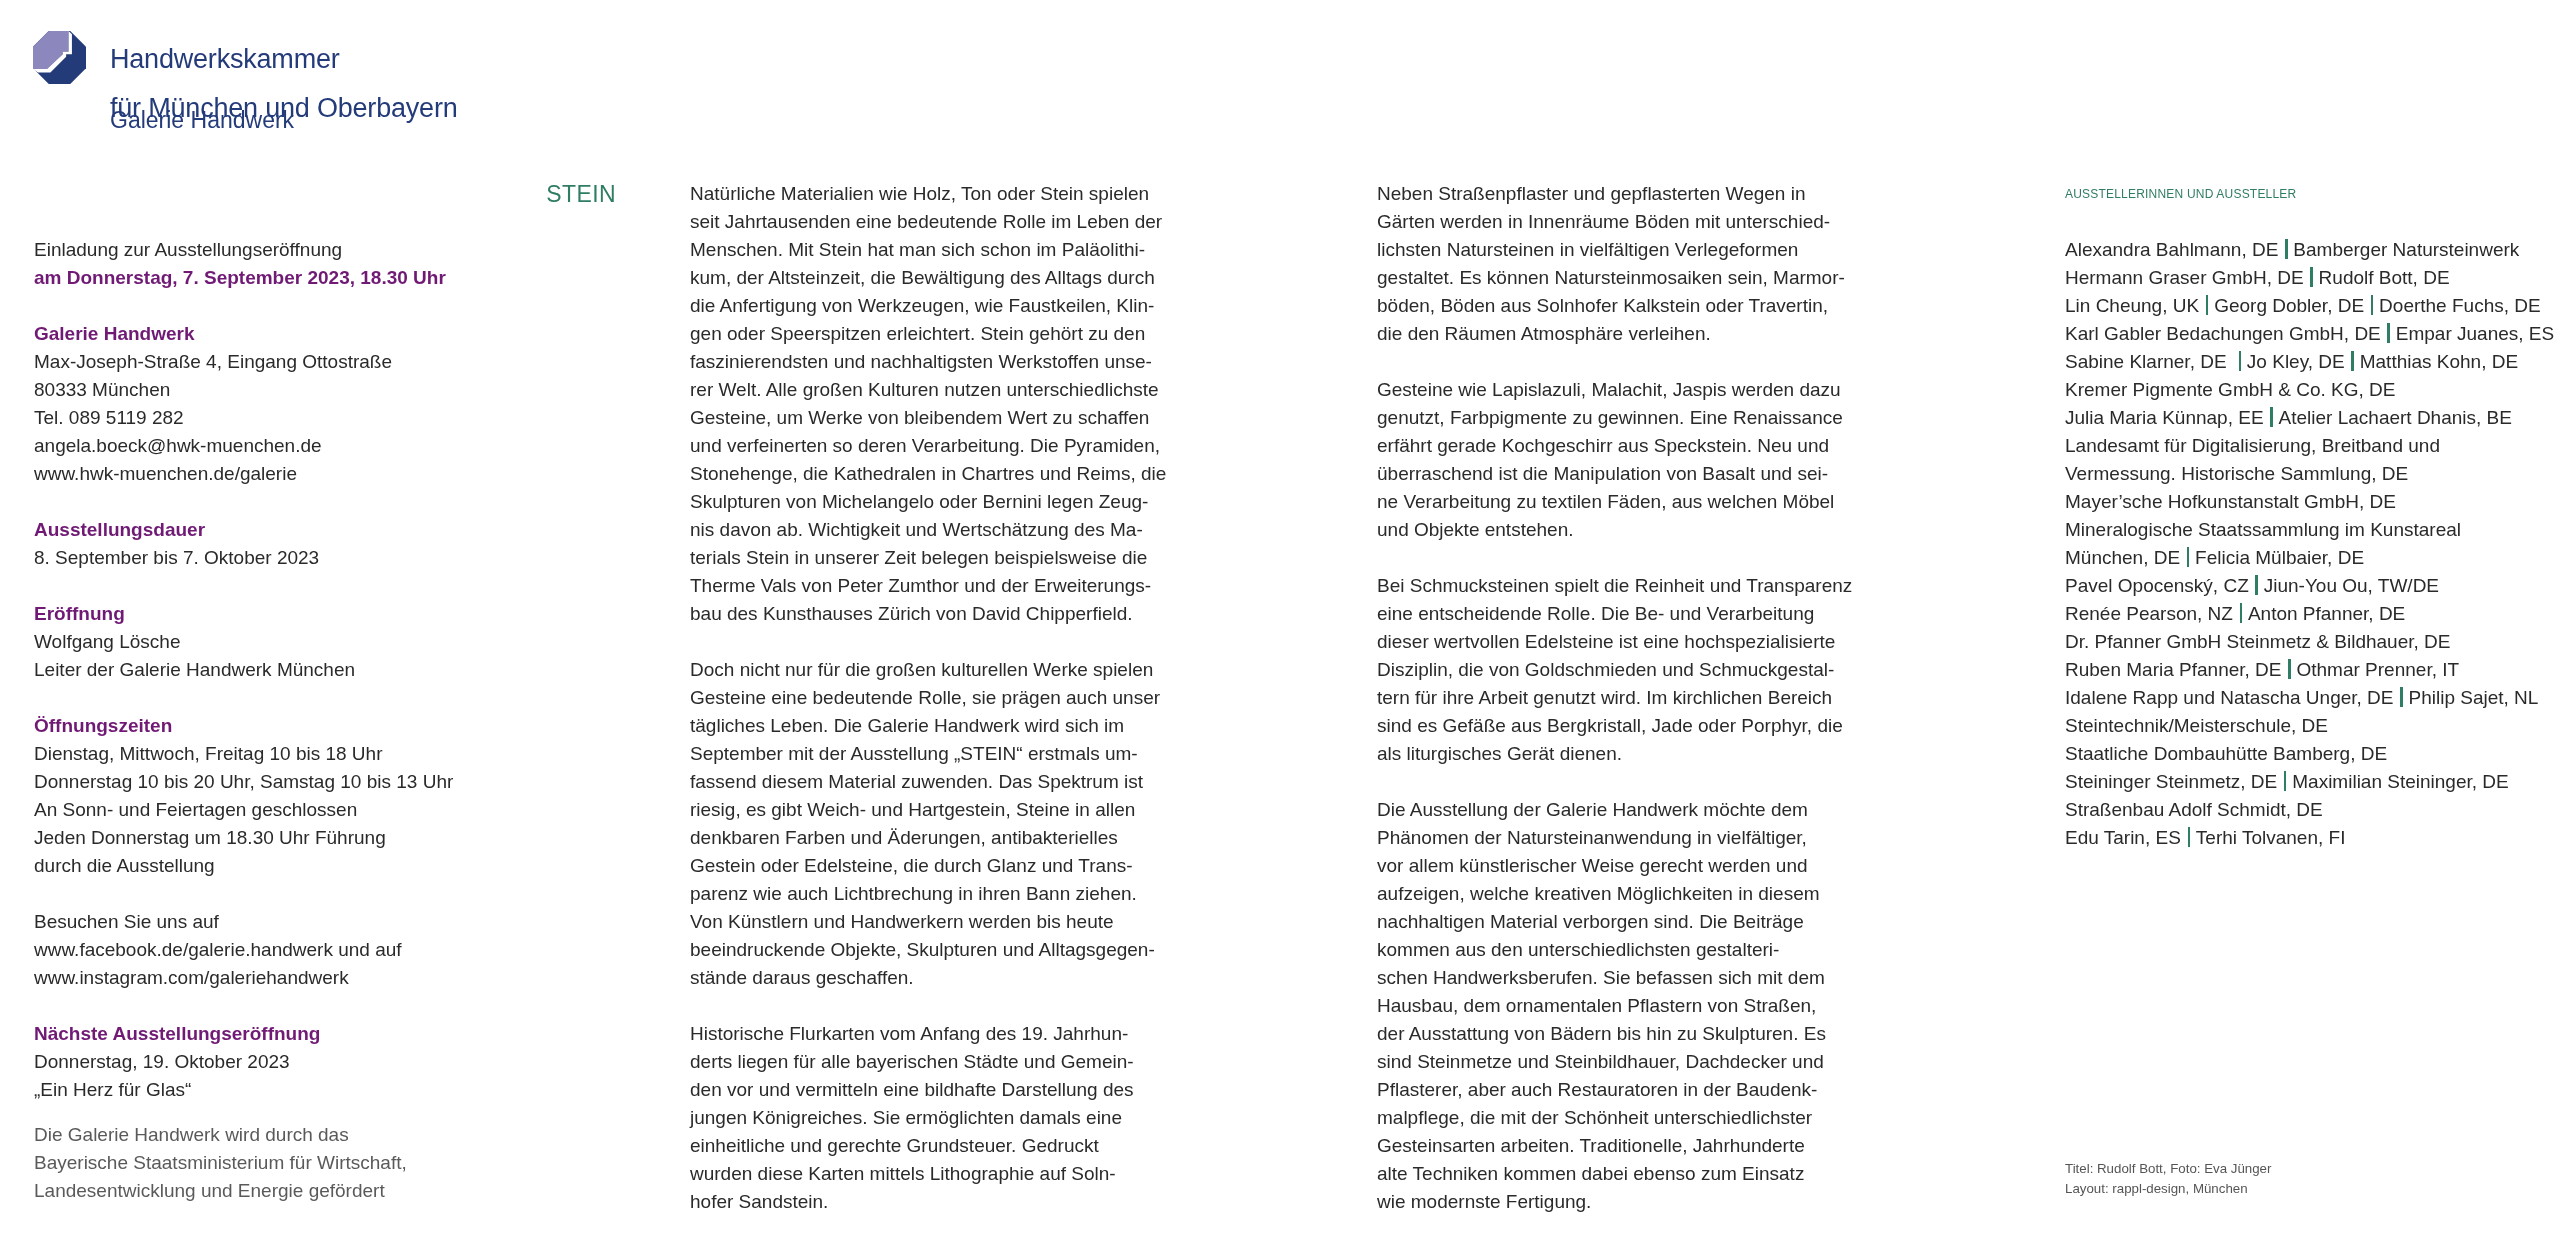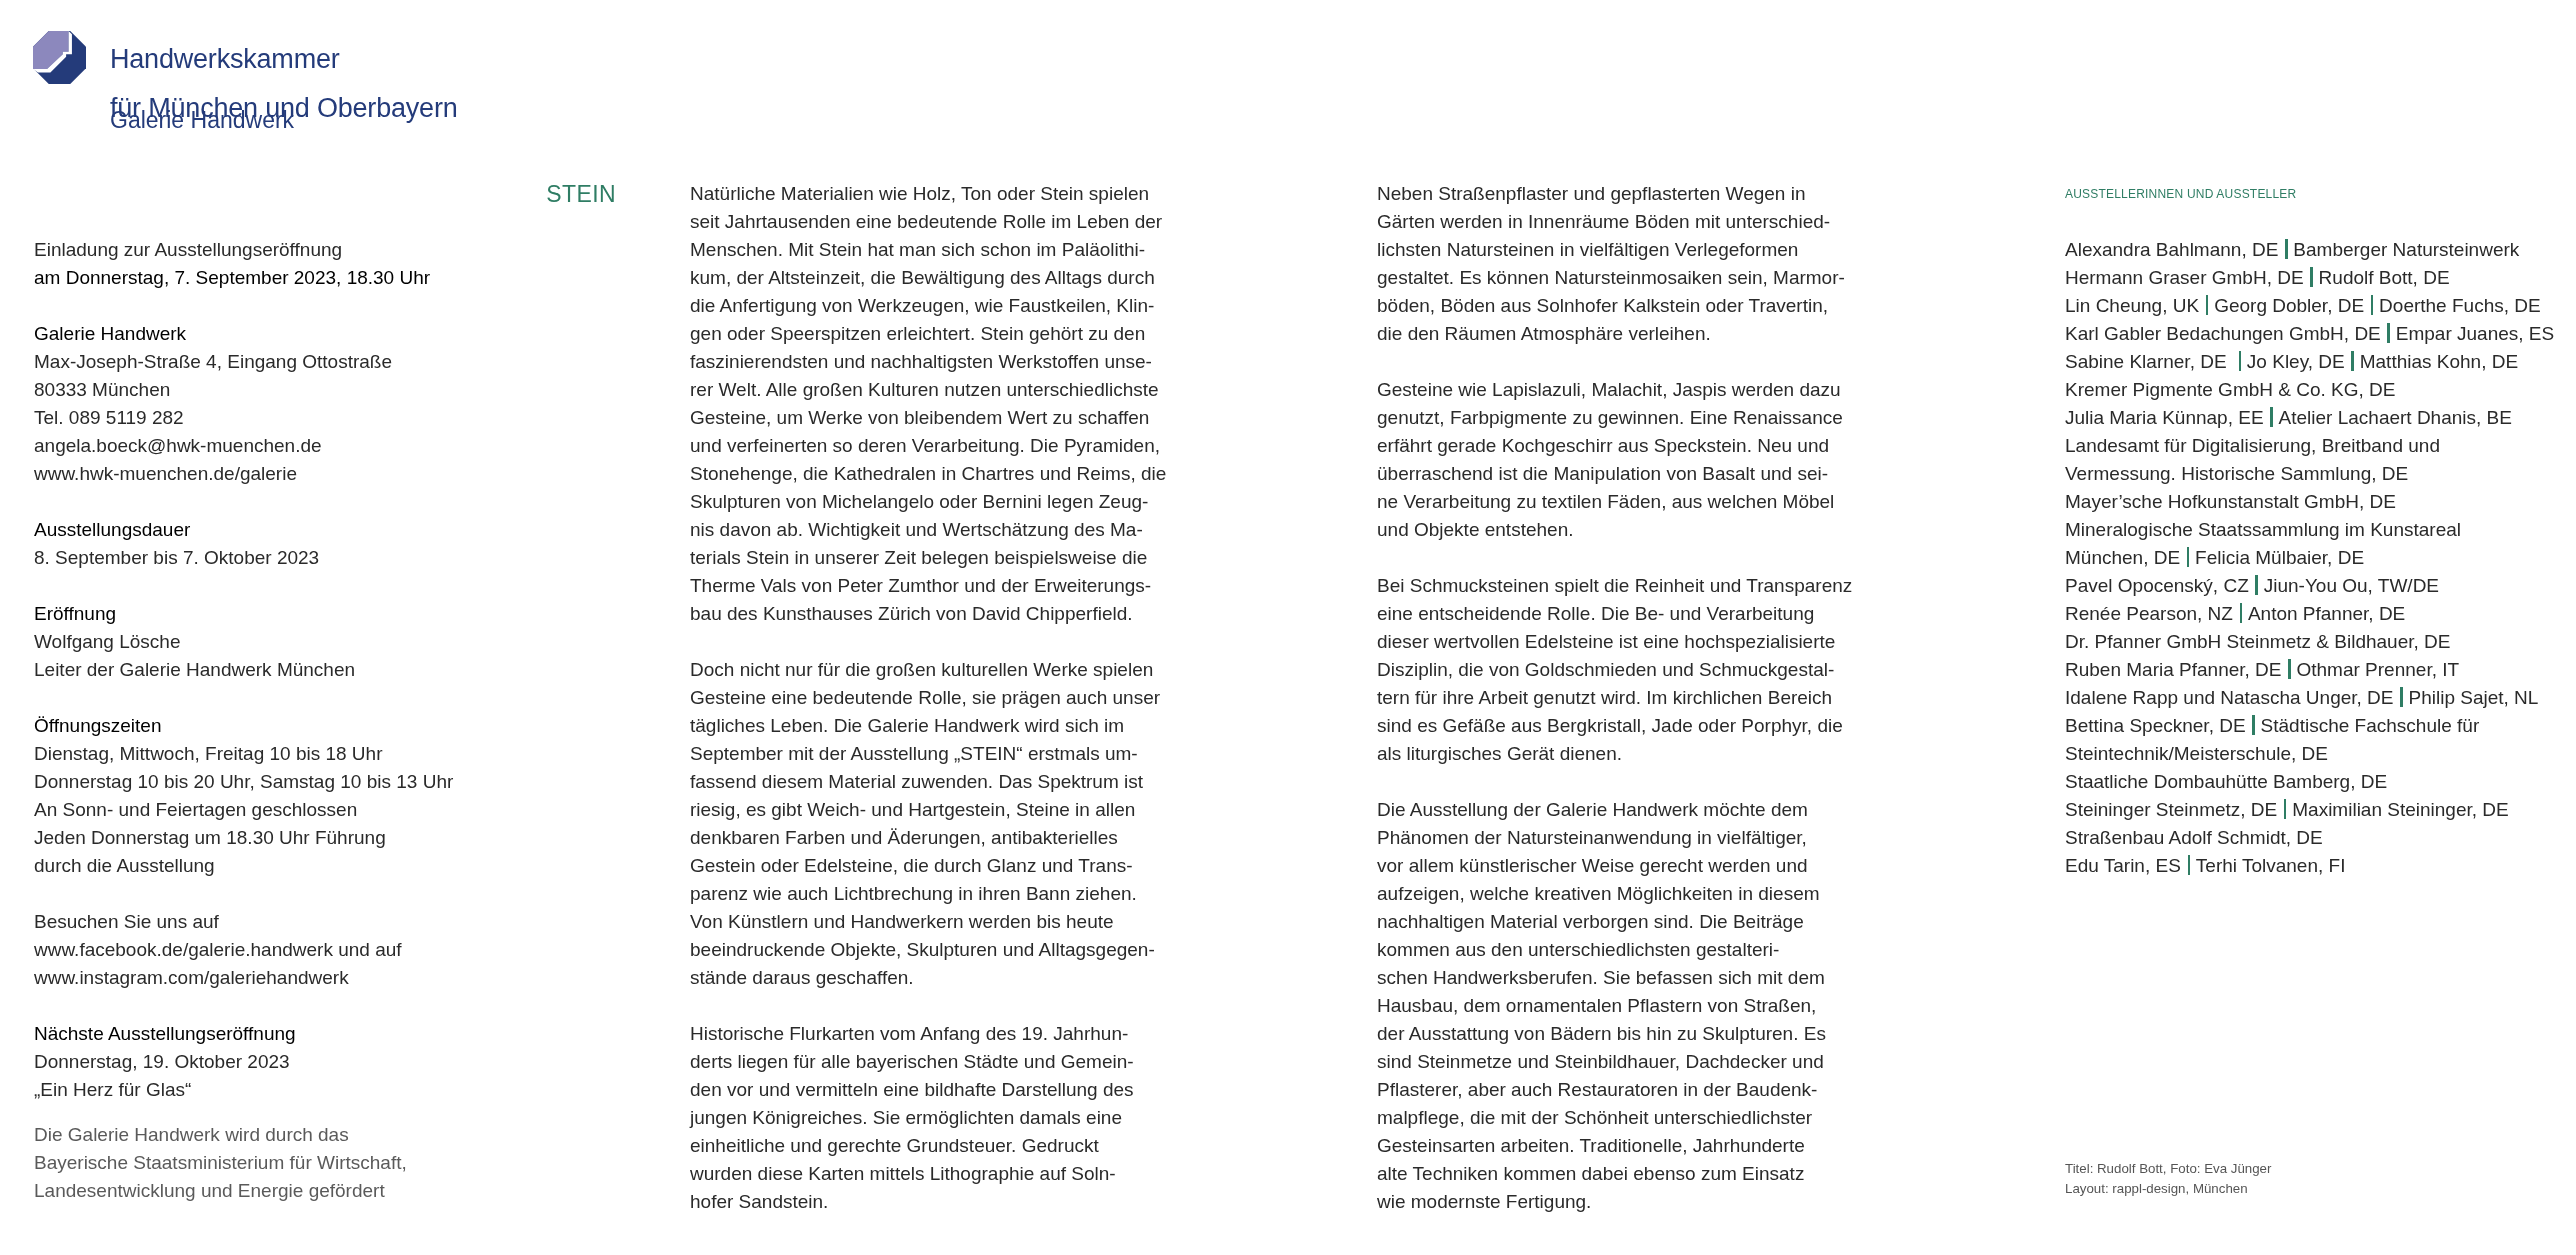--- a/index.html
+++ b/index.html
@@ -11,21 +11,21 @@
   .gallery { position:absolute; left:110px; top:106px; color:#243b7a; font-size:23px; line-height:28px; white-space:nowrap; }
   .col { position:absolute; top:180px; font-size:19px; line-height:28px; white-space:nowrap; }
   .col1 { left:34px; width:582px; }
   .col2 { left:690px; width:516px; }
   .col3 { left:1377px; width:516px; }
   .col4 { left:2065px; width:511px; }
   .green { color:#2f7d64; }
   .title { font-size:23px; line-height:28px; letter-spacing:0.4px;text-align:right; }
   .subtitle { font-size:12px; line-height:28px; letter-spacing:0.2px; }
   .gap { height:28px; }
-  .bold { font-weight:normal; color:#000000; }
+  .bold { font-weight:bold; color:#701a75; }
   .muted { color:#5a5a5a; }
   .line { display:block; }
   .sep { display:inline-block; width:2.5px; height:20px; background:#2f7d64; vertical-align:-3.3px; margin:0 5.8px 0 6.7px; }
   .credits { position:absolute; left:2065px; top:1159px; font-size:13.3px; line-height:20px; color:#555; white-space:nowrap; }
 </style>
 </head>
 <body>
 
 <svg class="logo" viewBox="0 0 64 64">
   <polygon points="19,0 45,0 64,19 64,45 45,64 19,64 0,45 0,19" fill="#243b7a"></polygon>
@@ -186,21 +186,20 @@
       <span class="line"><span>Landesamt für Digitalisierung, Breitband und</span></span>
       <span class="line"><span>Vermessung. Historische Sammlung, DE</span></span>
       <span class="line"><span>Mayer’sche Hofkunstanstalt GmbH, DE</span></span>
       <span class="line"><span>Mineralogische Staatssammlung im Kunstareal</span></span>
       <span class="line"><span>München, DE</span><span class="sep"></span><span>Felicia Mülbaier, DE</span></span>
       <span class="line"><span>Pavel Opocenský, CZ</span><span class="sep"></span><span>Jiun-You Ou, TW/DE</span></span>
       <span class="line"><span>Renée Pearson, NZ</span><span class="sep"></span><span>Anton Pfanner, DE</span></span>
       <span class="line"><span>Dr. Pfanner GmbH Steinmetz &amp; Bildhauer, DE</span></span>
       <span class="line"><span>Ruben Maria Pfanner, DE</span><span class="sep"></span><span>Othmar Prenner, IT</span></span>
       <span class="line"><span>Idalene Rapp und Natascha Unger, DE</span><span class="sep"></span><span>Philip Sajet, NL</span></span>
-      <span class="line"><span>Bettina Speckner, DE</span><span class="sep"></span><span>Städtische Fachschule für</span></span>
       <span class="line"><span>Steintechnik/Meisterschule, DE</span></span>
       <span class="line"><span>Staatliche Dombauhütte Bamberg, DE</span></span>
       <span class="line"><span>Steininger Steinmetz, DE</span><span class="sep"></span><span>Maximilian Steininger, DE</span></span>
       <span class="line"><span>Straßenbau Adolf Schmidt, DE</span></span>
       <span class="line"><span>Edu Tarin, ES</span><span class="sep"></span><span>Terhi Tolvanen, FI</span></span>
     </div>
 </div>
 
 <div class="credits">
   <span class="line">Titel: Rudolf Bott, Foto: Eva Jünger</span>

